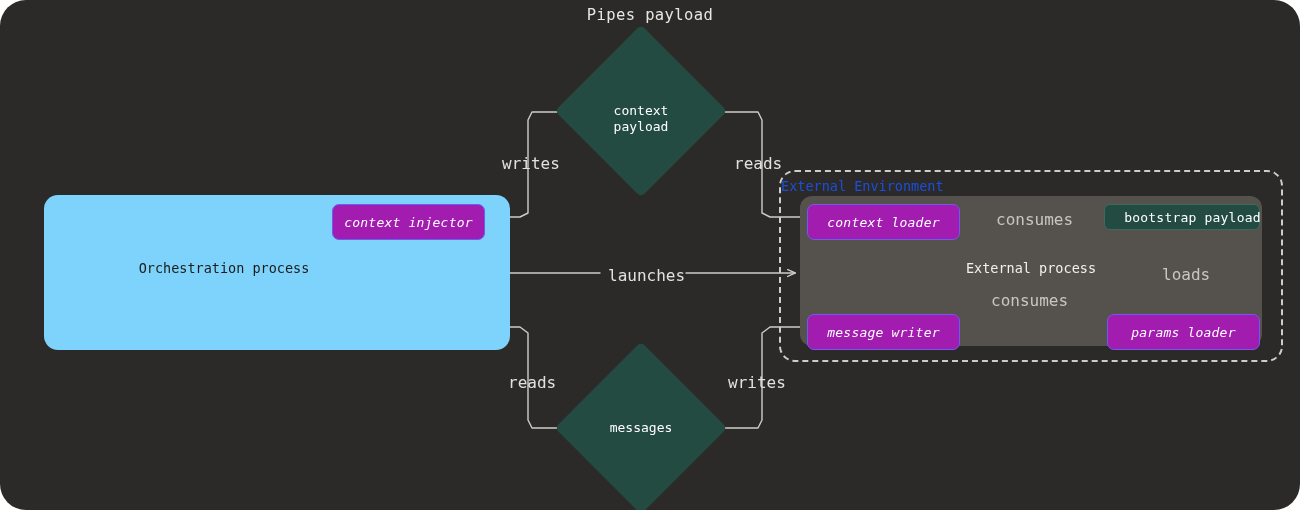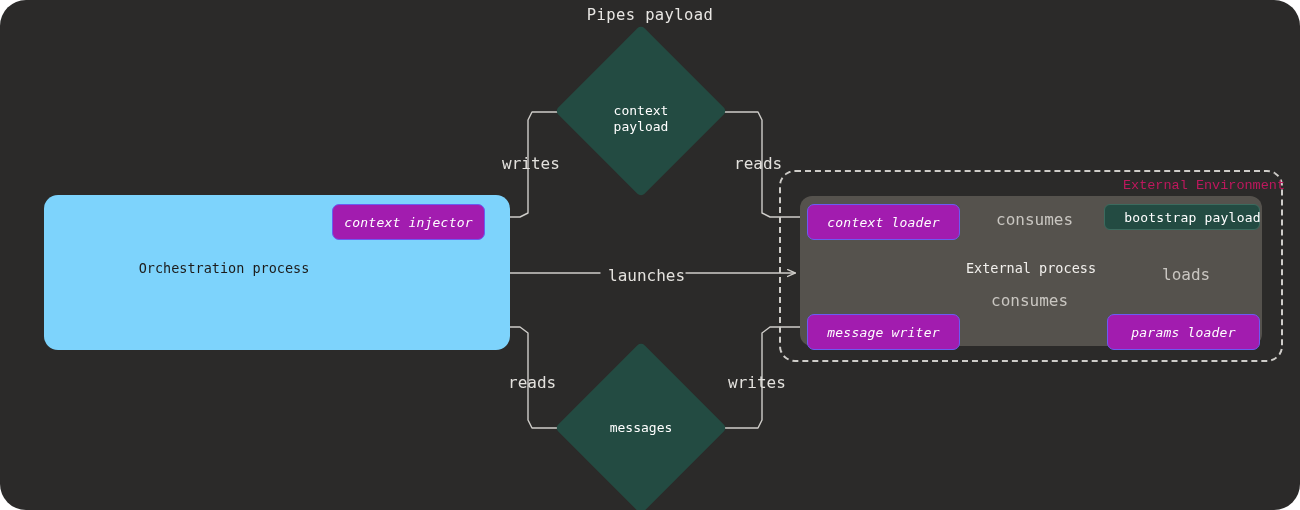--- a/index.html
+++ b/index.html
@@ -64,24 +64,23 @@
     left: 779px; top: 170px;
     width: 504px; height: 192px;
     border: 2px dashed #cfcdc9;
     border-radius: 16px;
     box-sizing: border-box;
   }
   .extenv-label {
     position: absolute;
     left: 0; top: 6px;
     width: 504px;
-    text-align: right;
-    color: #be185d;
+    text-align: left;
+    color: #1d4ed8;
     font-size: 13.5px;
-    font-family: Liberation Mono, monospace;
   }
   .extproc {
     position: absolute;
     left: 800px; top: 196px;
     width: 462px; height: 150px;
     background: #55524d;
     border-radius: 12px;
     box-sizing: border-box;
   }
   .extproc-label {

